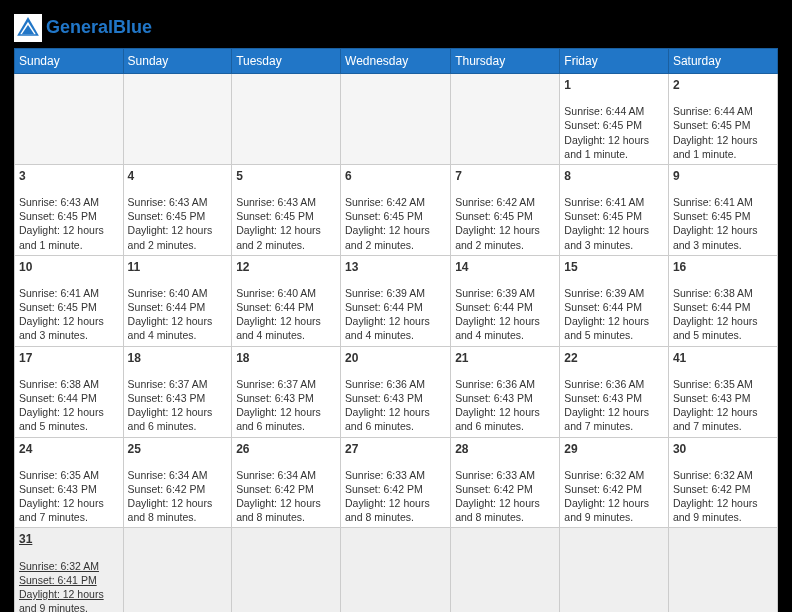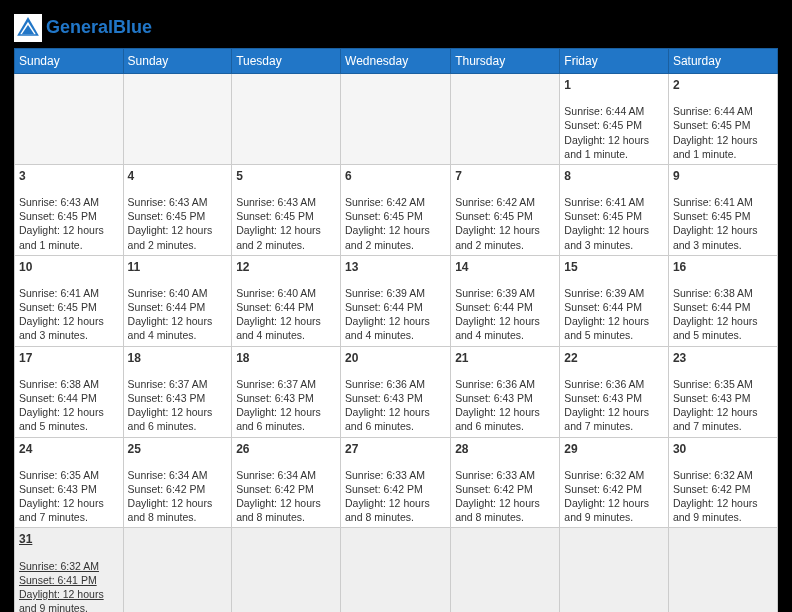--- a/index.html
+++ b/index.html
@@ -269,21 +269,21 @@
 Sunset: 6:43 PM
 Daylight: 12 hours and 6 minutes.</div>
           </td>
           <td>
             <span class="day-num">22</span>
             <div class="day-info" style="white-space: pre-line;">Sunrise: 6:36 AM
 Sunset: 6:43 PM
 Daylight: 12 hours and 7 minutes.</div>
           </td>
           <td>
-            <span class="day-num">23</span>
+            <span class="day-num">41</span>
             <div class="day-info" style="white-space: pre-line;">Sunrise: 6:35 AM
 Sunset: 6:43 PM
 Daylight: 12 hours and 7 minutes.</div>
           </td>
         </tr>
         <tr>
           <td>
             <span class="day-num">24</span>
             <div class="day-info" style="white-space: pre-line;">Sunrise: 6:35 AM
 Sunset: 6:43 PM

